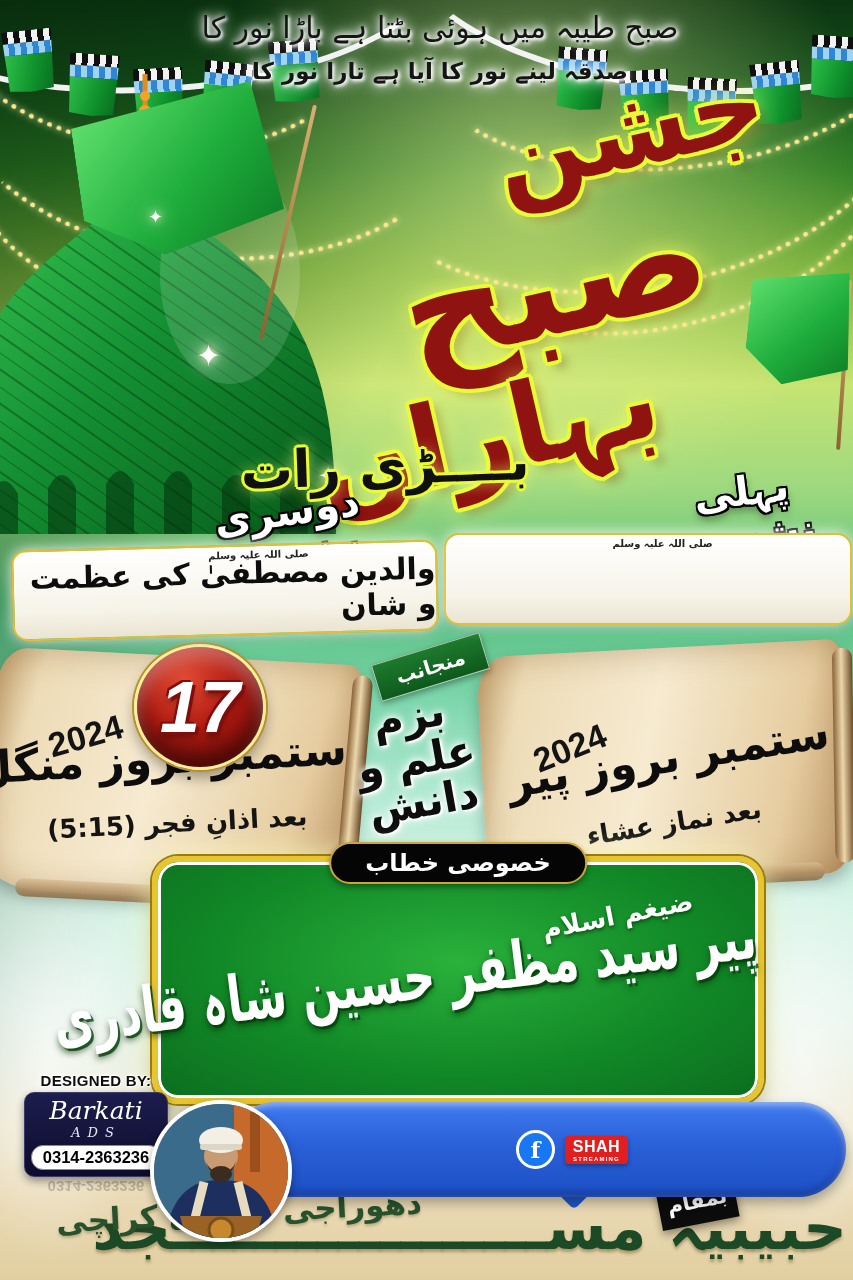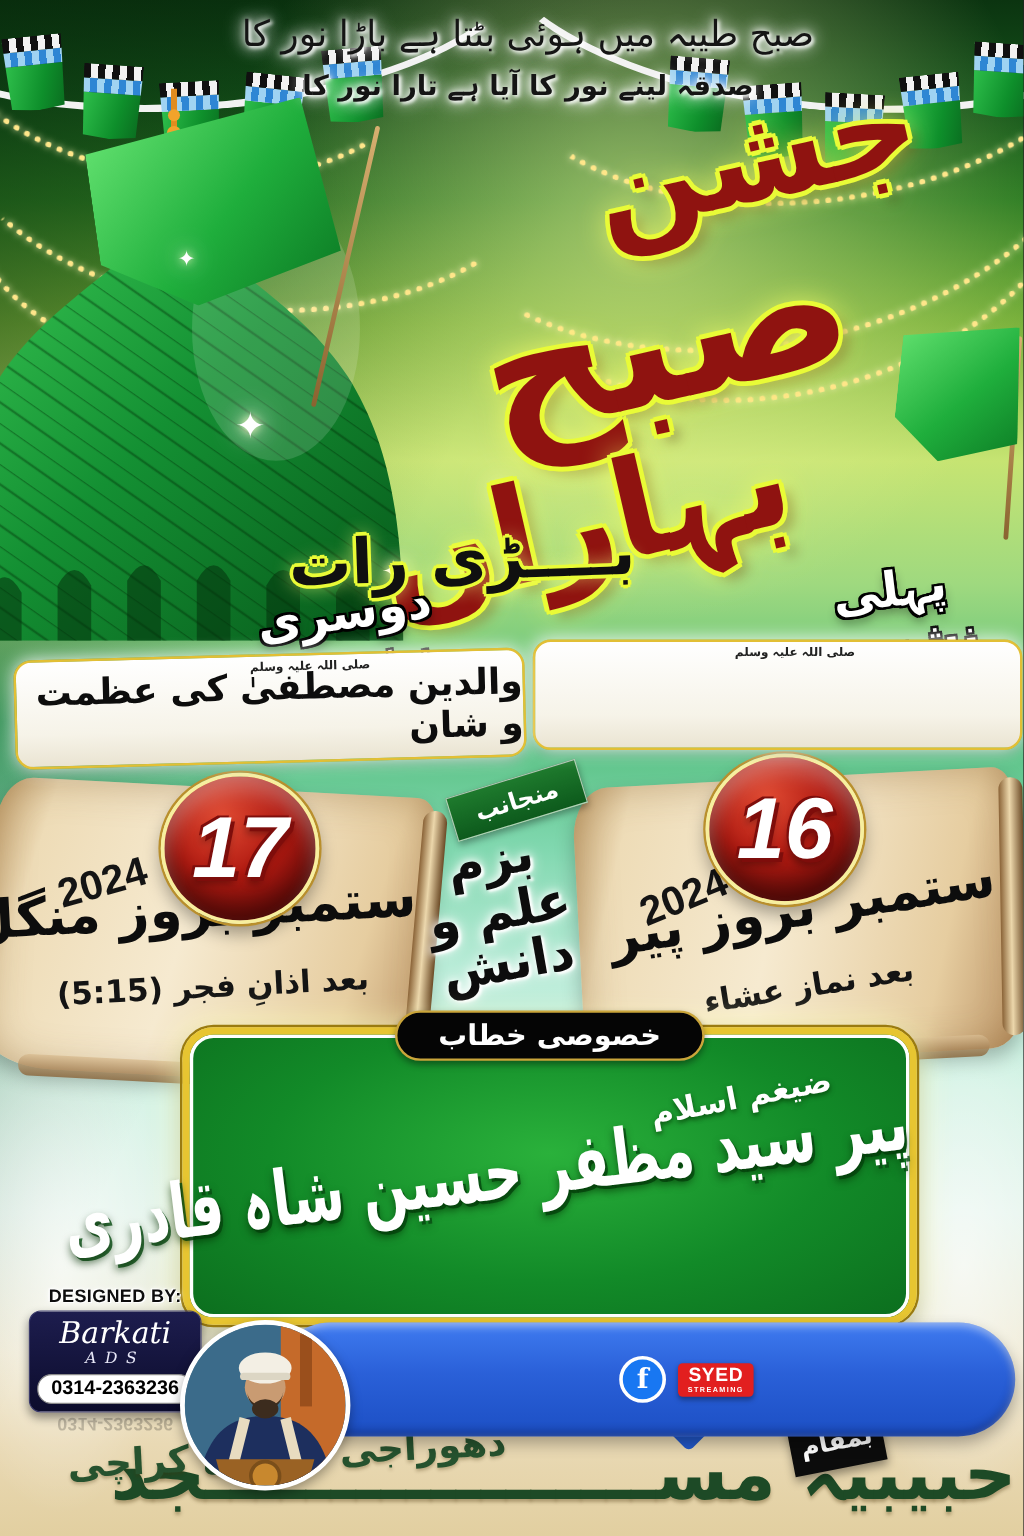--- a/index.html
+++ b/index.html
@@ -258,23 +258,20 @@
     <span class="ur">والدین مصطفیٰ کی عظمت و شان</span>
   </div>
 
   <div class="scroll scroll1 z2">
     <div class="scroll-inner">
       <span class="sc-year y1">2024</span>
       <span class="sc-date d1 ur">ستمبر بروز پیر</span>
       <span class="sc-time t1 ur">بعد نماز عشاء</span>
     </div>
   </div>
-  <div class="day-badge b16 z3">
-    <span class="day-num">16</span>
-  </div>
 
   <div class="scroll scroll2 z2">
     <div class="scroll-inner">
       <span class="sc-year y2">2024</span>
       <span class="sc-date d2 ur">ستمبر بروز منگل</span>
       <span class="sc-time t2 ur">بعد اذانِ فجر (5:15)</span>
     </div>
   </div>
   <div class="day-badge b17 z3">
     <span class="day-num">17</span>
@@ -300,21 +297,21 @@
       <div class="phone-pill">0314-2363236</div>
     </div>
     <div class="phone-reflect">0314-2363236</div>
   </div>
 
   <div class="abs bar-tail z4"></div>
   <div class="abs live-bar z6">
     <div class="bar-row1">
       <div class="fb-icon">f</div>
       <div class="live-badge">
-        <span class="live-word">SYED</span>
+        <span class="live-word">SHAH</span>
         <span class="streaming-word">STREAMING</span>
       </div>
     </div>
   </div>
 
   <div class="abs photo">
     <svg width="134" height="134" viewBox="0 0 134 134">
       <rect width="134" height="134" fill="#3b6b8a"></rect>
       <rect x="80" width="54" height="134" fill="#c56a2a"></rect>
       <rect x="96" y="8" width="10" height="60" fill="#9a4f1c"></rect>

